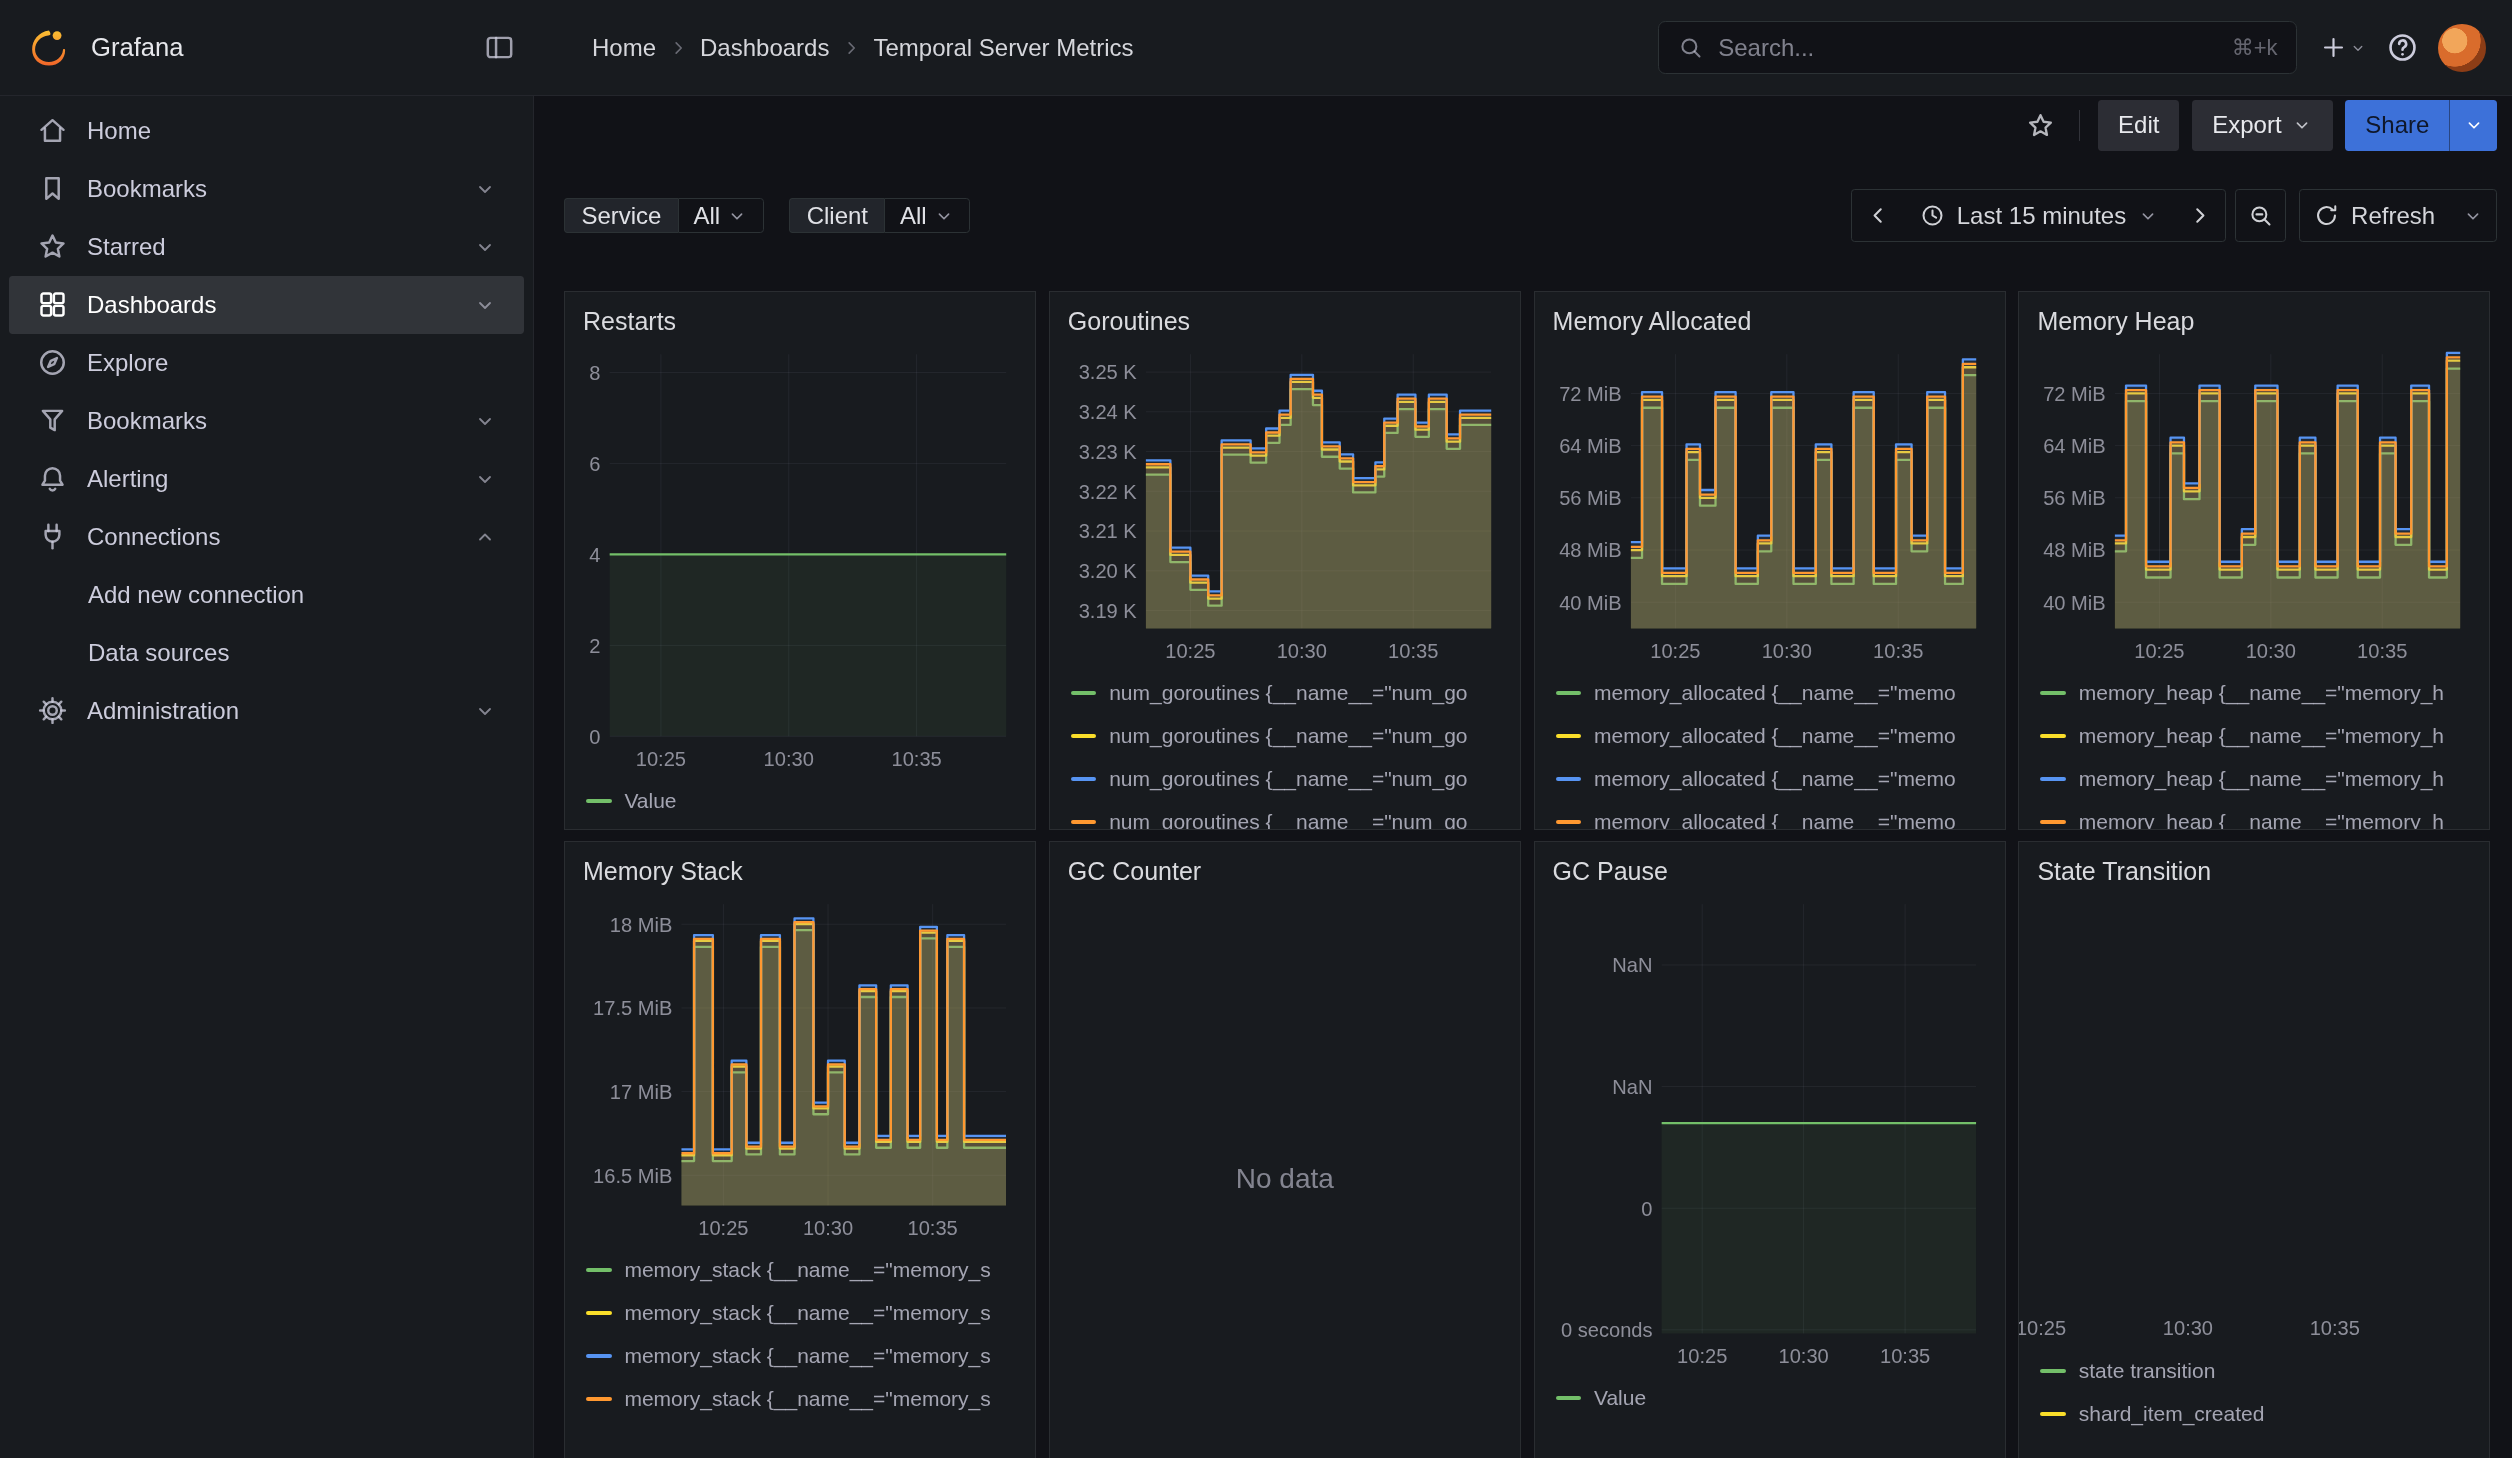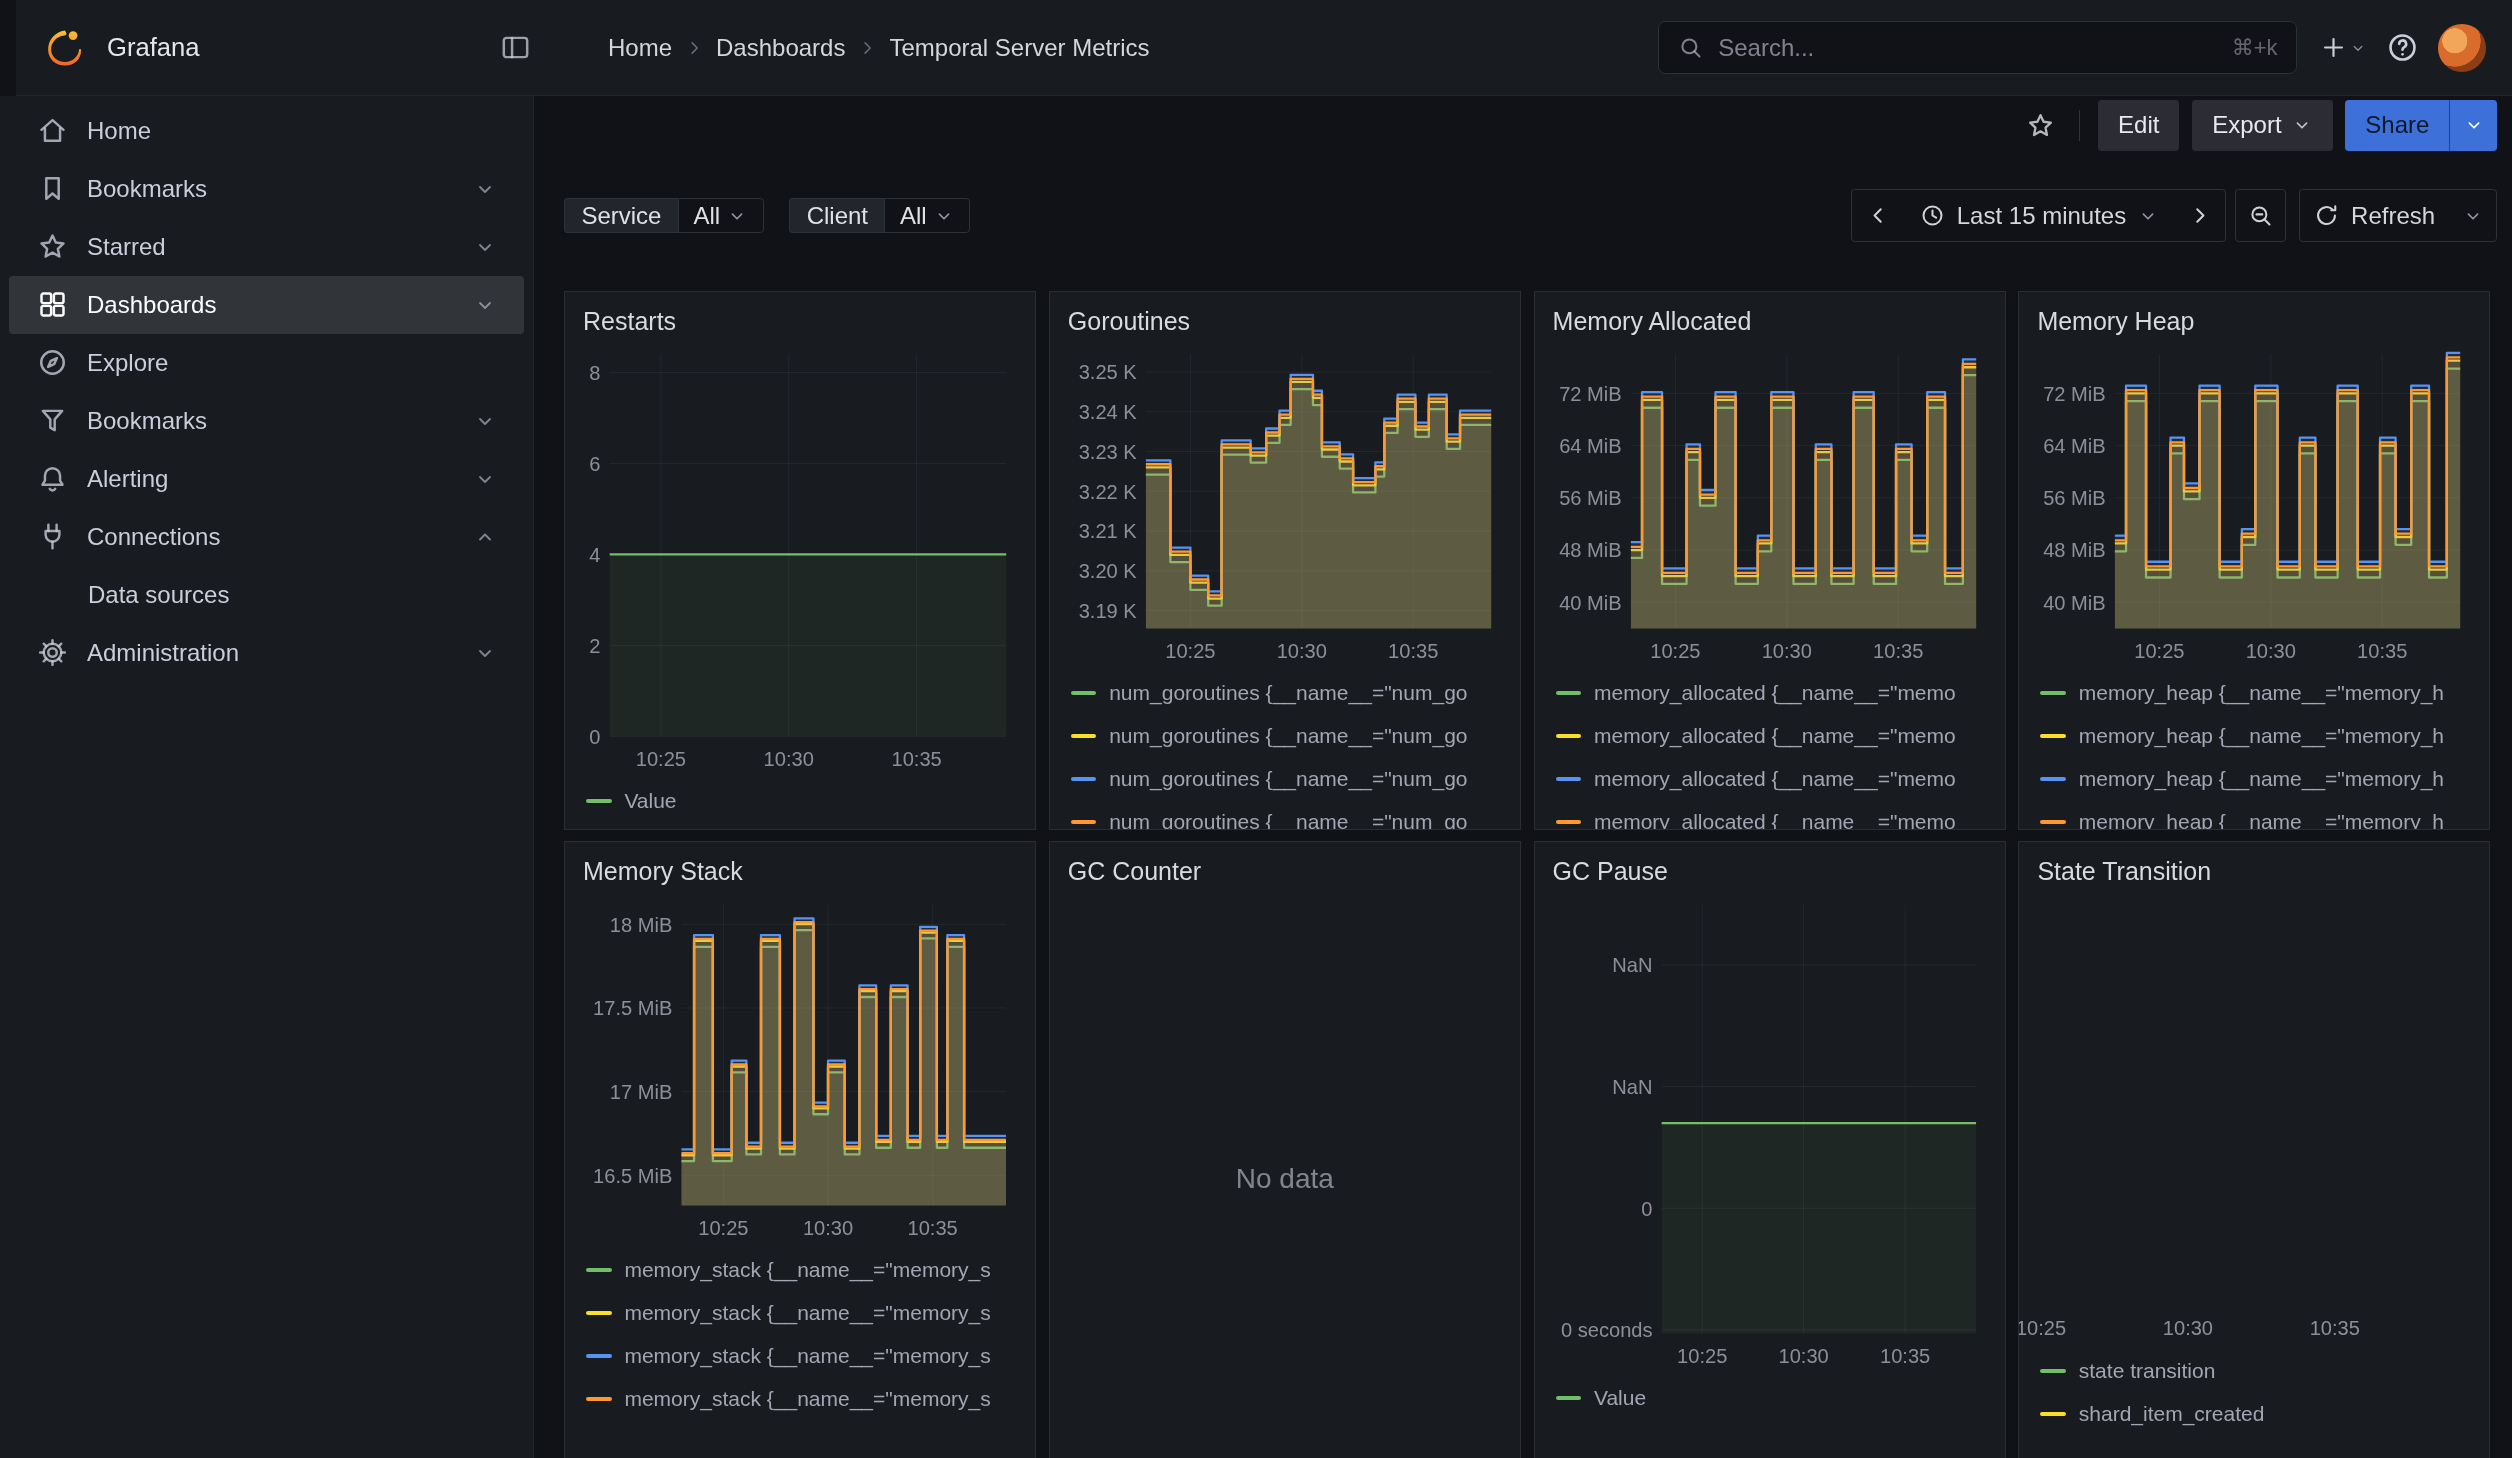--- a/index.html
+++ b/index.html
@@ -3,21 +3,21 @@
 <meta charset="utf-8">
 <style>
   *{box-sizing:border-box;margin:0;padding:0}
   html,body{width:2512px;height:1458px;overflow:hidden}
   body{background:#111217;color:#ccccdc;font-family:"Liberation Sans",sans-serif;position:relative}
   button{border:none;background:transparent;color:inherit;font-family:inherit;cursor:pointer}
   .ic{display:inline-flex;width:29px;height:29px;color:inherit;flex:none}
   .ic svg{width:100%;height:100%;display:block}
 
   
-  .header{position:fixed;top:0;left:16px;right:0;height:96px;background:#181b1f;border-bottom:0.9px solid #24262c;display:flex;align-items:center;padding-right:25.6px;z-index:20}
+  .header{position:fixed;top:0;left:0;right:0;height:96px;background:#181b1f;border-bottom:0.9px solid #24262c;display:flex;align-items:center;padding-right:25.6px;z-index:20}
   .header-left{width:534px;flex:none;display:flex;align-items:center;padding-left:27px;gap:20px}
   .logo{width:44px;height:44px;display:inline-flex}
   .brand{font-size:25.6px;font-weight:500;color:#e6e7eb}
   .dock-btn{margin-left:auto;margin-right:18px;width:33px;height:33px;color:rgba(204,204,220,0.75)}
   .breadcrumb{display:flex;align-items:center;gap:11px;margin-left:58px;font-size:24px;color:#d5d6db;white-space:nowrap}
   .crumb-sep{width:22px;height:22px;color:rgba(204,204,220,0.45)}
   .search{margin-left:auto;margin-right:22px;width:639px;height:53px;border:0.9px solid #2c3235;border-radius:7.3px;background:#111217;display:flex;align-items:center;padding:0 18px;gap:14.6px;font-size:24px;color:rgba(204,204,220,0.6)}
   .search .s-ic{width:27px;height:27px;color:rgba(204,204,220,0.6)}
   .kbd{margin-left:auto;font-size:22px;color:rgba(204,204,220,0.45)}
   .hdr-actions{display:flex;align-items:center;gap:18px}
@@ -249,20 +249,23 @@
           <path d="M7 8h10v2.8a5 5 0 0 1-10 0z"></path>
           <path d="M12 15.8v4.7"></path>
         </svg>
       </span>
       <span class="nav-label">Connections</span>
       <span class="ic nav-chevron">
         <svg viewBox="0 0 24 24" fill="none" stroke="currentColor" stroke-width="1.8" stroke-linecap="round" stroke-linejoin="round">
           <path d="M7 14.5l5-5 5 5"></path>
         </svg>
       </span>
+    </div>
+    <div class="nav-item indent">
+      <span class="nav-label">Add new connection</span>
     </div>
     <div class="nav-item indent">
       <span class="nav-label">Data sources</span>
     </div>
     <div class="nav-item">
       <span class="ic nav-icon">
         <svg viewBox="0 0 24 24" fill="none" stroke="currentColor" stroke-width="1.8" stroke-linecap="round" stroke-linejoin="round">
           <circle cx="12" cy="12" r="3.1"></circle>
           <circle cx="12" cy="12" r="6.4"></circle>
           <path d="M12 3v2.6M12 18.4V21M3 12h2.6M18.4 12H21M5.6 5.6l1.9 1.9M16.5 16.5l1.9 1.9M18.4 5.6l-1.9 1.9M7.5 16.5l-1.9 1.9"></path>

